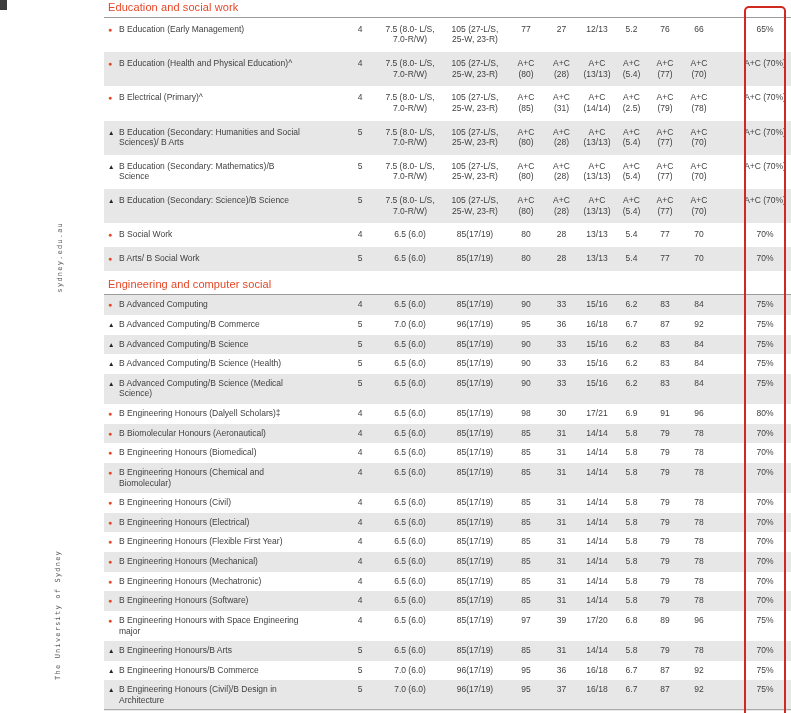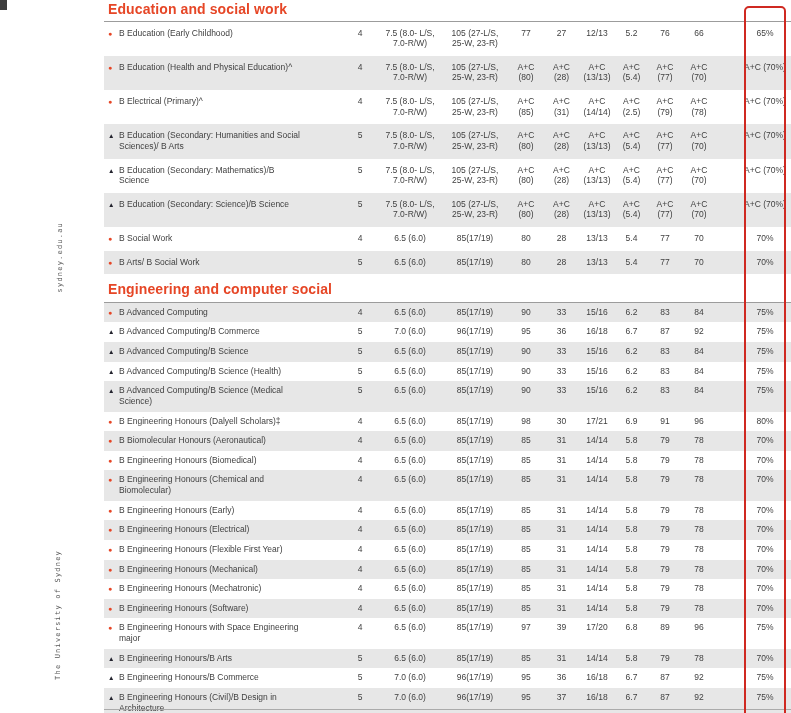--- a/index.html
+++ b/index.html
@@ -32,21 +32,21 @@
   .marker.circle { color:#e64626; }
   .marker.triangle { color:#23232e; font-size:6.5px; }
 
   td.rate { padding-left:26px; }
 
   tr.section-row td {
     background:#ffffff; text-align:left; padding:7px 0 3px 4px;
     border-bottom:1px solid #9c9c9c;
   }
   tr.section-row.first td { padding-top:1px; padding-bottom:2px; }
-  .section-title { color:#e64626; font-weight:bold; font-size:14px; letter-spacing:0.1px; }
+  .section-title { color:#e64626; font-weight:normal; font-size:11px; letter-spacing:0.1px; }
 
   .highlight-box {
     position:absolute; left:744px; top:6px; width:42px; height:730px;
     border:2px solid #cf2921; border-radius:5px; z-index:5; pointer-events:none;
   }
   .bottom-rule { position:absolute; left:104px; top:709px; width:687px; height:1px; background:#ababab; }
 </style>
 </head>
 <body>
 
@@ -68,21 +68,21 @@
         <col style="width:33px">
       <col style="width:34px">
         <col style="width:34px">
         <col style="width:75px">
     </colgroup>
     <tbody>
         <tr class="section-row first">
     <td colspan="11"><span class="section-title">Education and social work</span></td>
   </tr>
         <tr class="data-row white edu">
-    <td class="name-cell"><span class="marker circle">●</span><span class="name-text">B Education (Early Childhood)</span></td>
+    <td class="name-cell"><span class="marker circle">●</span><span class="name-text">B Education (Early Management)</span></td>
     <td class="num dur">4</td>
     <td class="num ielts">7.5 (8.0- L/S, 7.0-R/W)</td>
     <td class="num toefl">105 (27-L/S, 25-W, 23-R)</td>
     <td class="num val">77</td>
     <td class="num val">27</td>
     <td class="num val">12/13</td>
     <td class="num val">5.2</td>
     <td class="num val">76</td>
     <td class="num val">66</td>
     <td class="num rate">65%</td>
@@ -292,21 +292,21 @@
     <td class="num toefl">85(17/19)</td>
     <td class="num val">85</td>
     <td class="num val">31</td>
     <td class="num val">14/14</td>
     <td class="num val">5.8</td>
     <td class="num val">79</td>
     <td class="num val">78</td>
     <td class="num rate">70%</td>
   </tr>
         <tr class="data-row white">
-    <td class="name-cell"><span class="marker circle">●</span><span class="name-text">B Engineering Honours (Early)</span></td>
+    <td class="name-cell"><span class="marker circle">●</span><span class="name-text">B Engineering Honours (Civil)</span></td>
     <td class="num dur">4</td>
     <td class="num ielts">6.5 (6.0)</td>
     <td class="num toefl">85(17/19)</td>
     <td class="num val">85</td>
     <td class="num val">31</td>
     <td class="num val">14/14</td>
     <td class="num val">5.8</td>
     <td class="num val">79</td>
     <td class="num val">78</td>
     <td class="num rate">70%</td>

